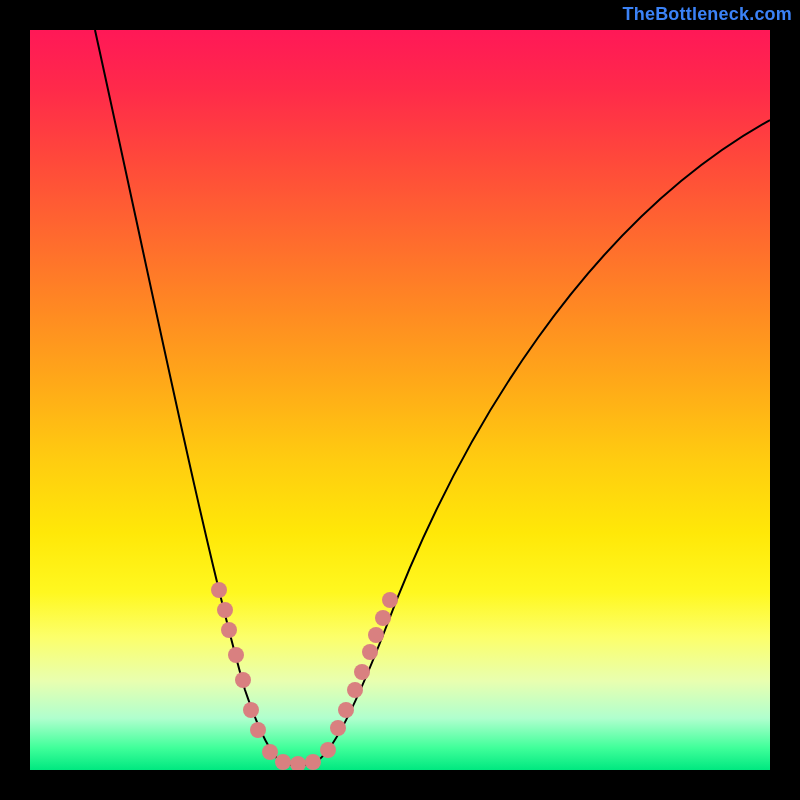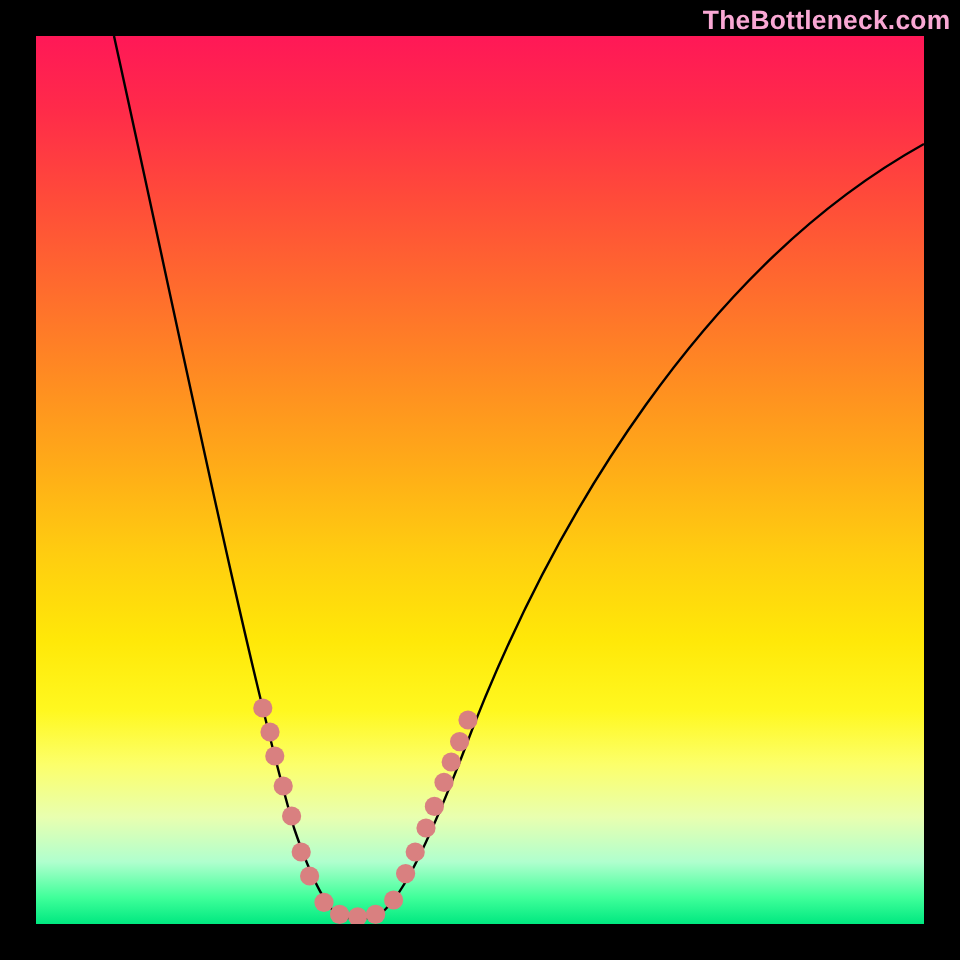--- a/index.html
+++ b/index.html
@@ -36,23 +36,23 @@
       #b0ffce 93%,
       #40ff9a 97%,
       #00e880 100%
     );
   }
   .watermark {
     position: absolute;
     top: 4px;
     right: 8px;
     font-family: Arial, Helvetica, sans-serif;
-    font-size: 22px;
+    font-size: 18px;
     font-weight: 600;
-    color: #f9a8d4;
+    color: #3b82f6;
     letter-spacing: 0.2px;
     user-select: none;
     margin-left: 46px;
   }
   svg.curve-layer {
     position: absolute;
     left: 0;
     top: 0;
     width: 740px;
     height: 740px;

